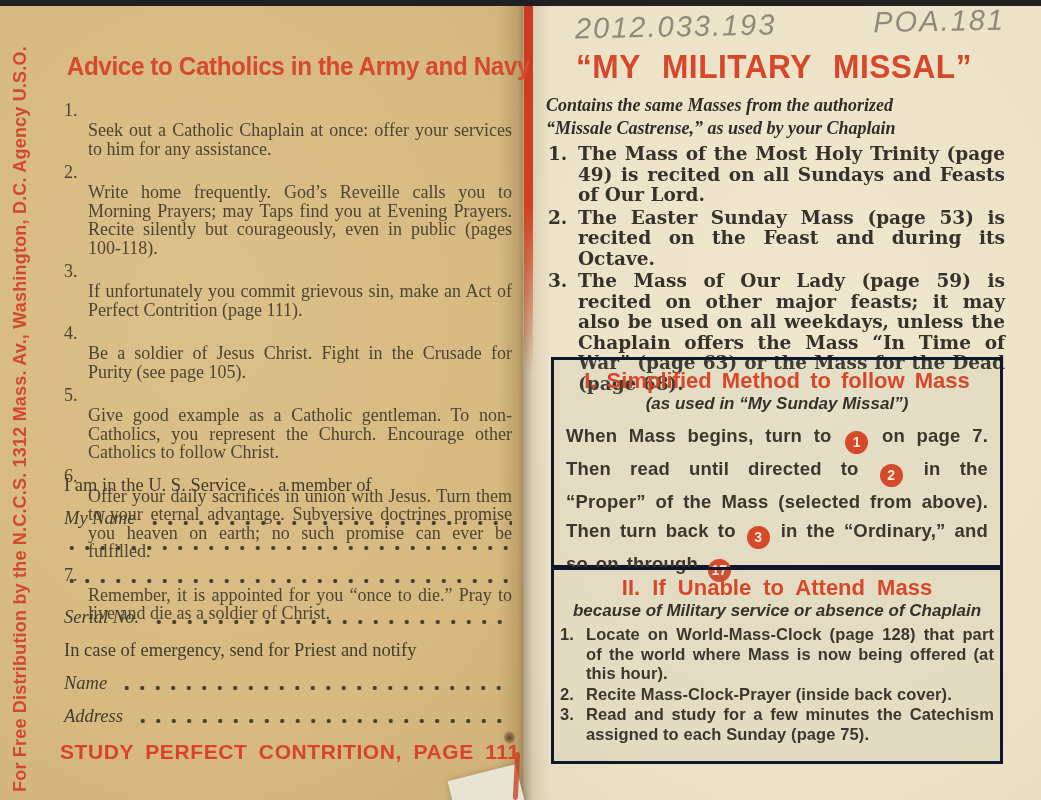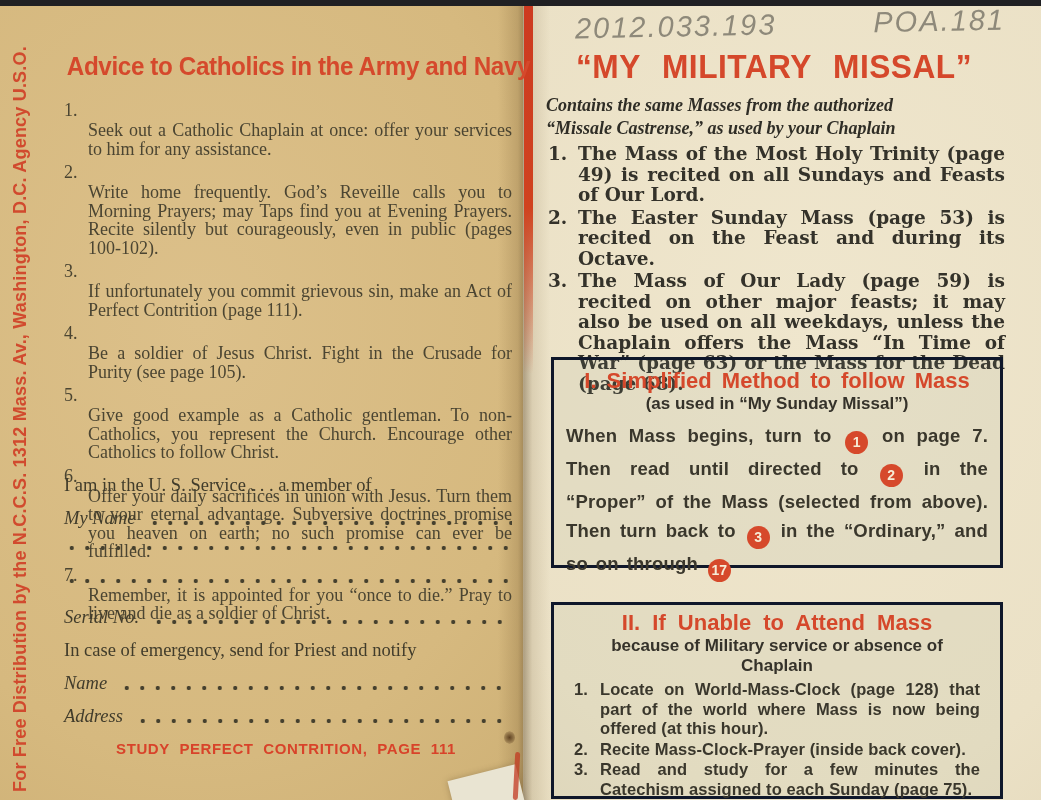--- a/index.html
+++ b/index.html
@@ -41,46 +41,46 @@
   .form-row { display:flex; align-items:flex-end; height:20px; margin-bottom:13px; }
   .form-label-i { font-style:italic; white-space:nowrap; }
   .form-label-r { white-space:nowrap; }
   .dots { flex:1; height:12px; margin-left:12px;
           background-image: radial-gradient(circle, #45402e 1.8px, transparent 2.4px);
           background-size: 15.5px 10px; background-position: 0 70%; background-repeat: repeat-x; }
   .dots-full { height:12px; margin-bottom:21px;
           background-image: radial-gradient(circle, #45402e 1.8px, transparent 2.4px);
           background-size: 15.5px 10px; background-position: 0 70%; background-repeat: repeat-x; }
   .left-footer { position:absolute; left:60px; top:740px; width:452px; text-align:center; white-space:nowrap;
-                 font-weight:bold; font-size:15px; letter-spacing:.6px; word-spacing:5px; color:#d8432a; }
+                 font-weight:bold; font-size:21px; letter-spacing:.6px; word-spacing:5px; color:#d8432a; }
 
   
   .handwriting { position:absolute; left:575px; top:8px; width:430px; display:flex; justify-content:space-between;
                  font-style:italic; font-size:29px; letter-spacing:2px; color:#8e897a; transform:rotate(-1.2deg); }
   .right-title { position:absolute; left:543px; top:48px; width:462px; text-align:center; white-space:nowrap;
                  font-weight:bold; font-size:33px; letter-spacing:.5px; word-spacing:13px; color:#d5482b;
                  transform:scaleX(.96); }
   .right-subtitle { position:absolute; left:546px; top:94px; width:458px;
                     font-family:"Liberation Serif", serif; font-weight:bold; font-style:italic;
                     font-size:18px; line-height:22.5px; color:#2f2d26; }
   .mass-list { position:absolute; left:548px; top:144px; width:457px;
                font-family:"DejaVu Serif", serif; font-weight:bold; font-size:18.5px; line-height:20.5px;
                color:#34322a; }
   .mass-item { display:flex; margin-bottom:2px; }
   .mass-num  { width:30px; flex:0 0 30px; }
   .mass-text { flex:1; text-align:justify; }
 
   .rule-box { position:absolute; left:551px; width:452px; border:3px solid #0f172a;
               background: rgba(150,170,150,0.10); box-sizing:border-box; }
   .box1 { top:357px; height:211px; padding:8px 12px; }
-  .box2 { top:602px; height:197px; padding:5px 20px; }
+  .box2 { top:567px; height:197px; padding:5px 6px; }
   .box-heading { text-align:center; font-weight:bold; font-size:22px; color:#d5482b; white-space:nowrap; }
   .box1 .box-heading { word-spacing:4px; }
   .box2 .box-heading { word-spacing:6px; }
-  .box-subheading { text-align:center; font-weight:bold; font-size:17px; color:#35322a; }
+  .box-subheading { text-align:center; font-weight:bold; font-style:italic; font-size:17px; color:#35322a; }
   .box1-body { margin-top:7px; font-weight:bold; font-size:18.5px; line-height:29px; color:#3a372c;
                letter-spacing:.2px; word-spacing:2.5px; text-align:justify; }
   .badge { display:inline-flex; align-items:center; justify-content:center; width:23px; height:23px;
            border-radius:50%; background:#d6492b; color:#f6ecd6; font-size:14px; font-weight:bold;
            vertical-align:-5px; margin:0 2px; letter-spacing:0; }
   .box2-list { margin-top:4px; font-weight:bold; font-size:16.5px; line-height:19.5px; color:#3a372c;
                letter-spacing:.1px; }
   .box2-item { display:flex; margin-bottom:1px; }
   .box2-num  { width:26px; flex:0 0 26px; }
   .box2-text { flex:1; text-align:justify; }
@@ -103,21 +103,21 @@
 
   <div class="left-title">Advice to Catholics in the Army and Navy</div>
 
   <div class="advice-list">
     <div class="advice-item">
       <span class="advice-num">1.</span>
       <span class="advice-text">Seek out a Catholic Chaplain at once: offer your services to him for any assistance.</span>
     </div>
     <div class="advice-item">
       <span class="advice-num">2.</span>
-      <span class="advice-text">Write home frequently. God’s Reveille calls you to Morning Prayers; may Taps find you at Evening Prayers. Recite silently but courageously, even in public (pages 100-102).</span>
+      <span class="advice-text">Write home frequently. God’s Reveille calls you to Morning Prayers; may Taps find you at Evening Prayers. Recite silently but courageously, even in public (pages 100-118).</span>
     </div>
     <div class="advice-item">
       <span class="advice-num">3.</span>
       <span class="advice-text">If unfortunately you commit grievous sin, make an Act of Perfect Contrition (page 111).</span>
     </div>
     <div class="advice-item">
       <span class="advice-num">4.</span>
       <span class="advice-text">Be a soldier of Jesus Christ. Fight in the Crusade for Purity (see page 105).</span>
     </div>
     <div class="advice-item">

